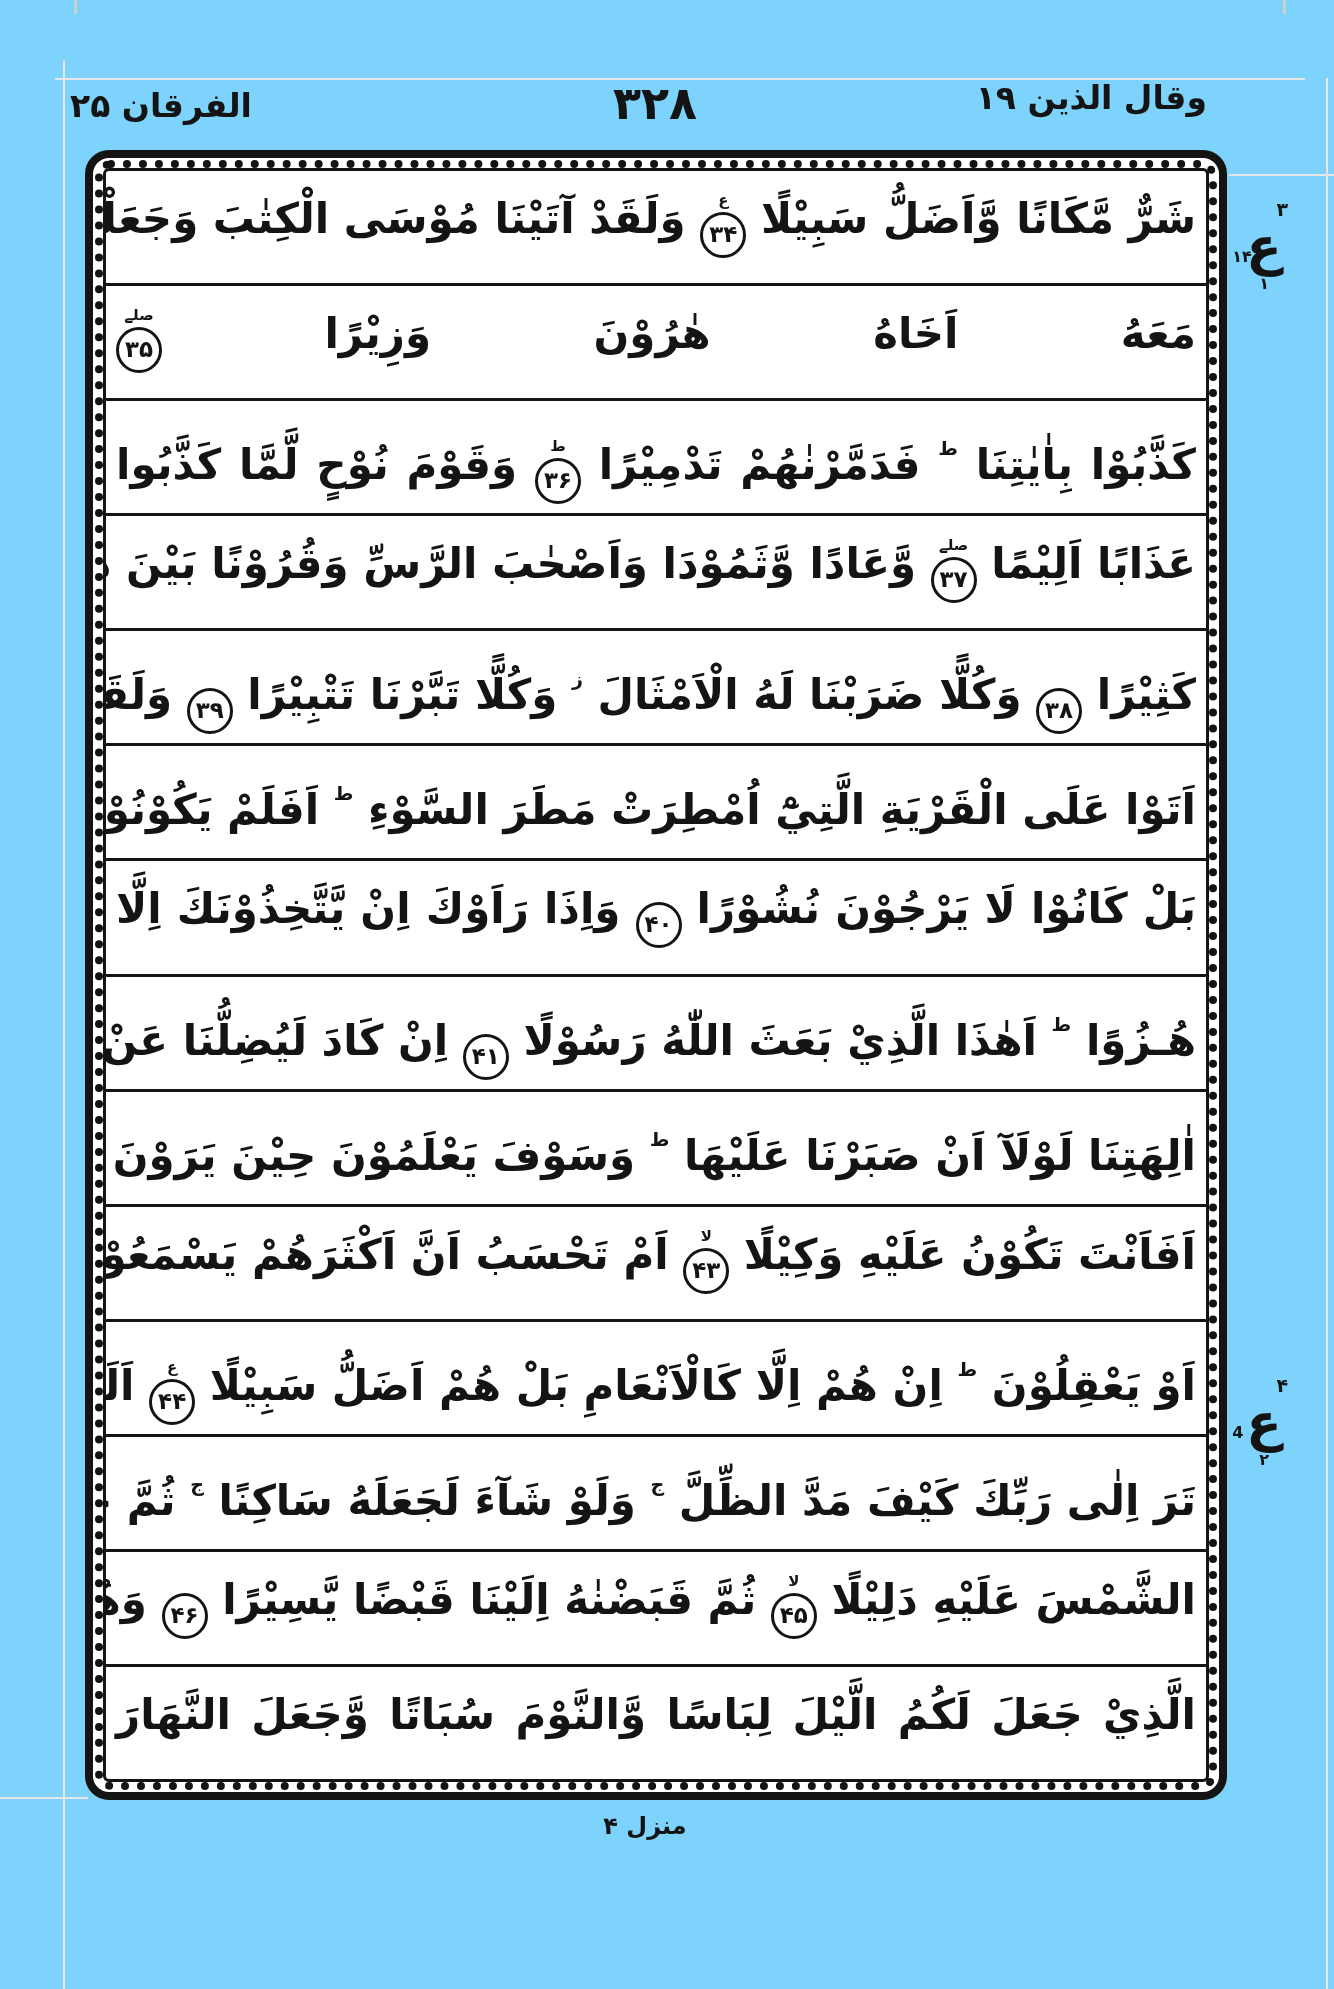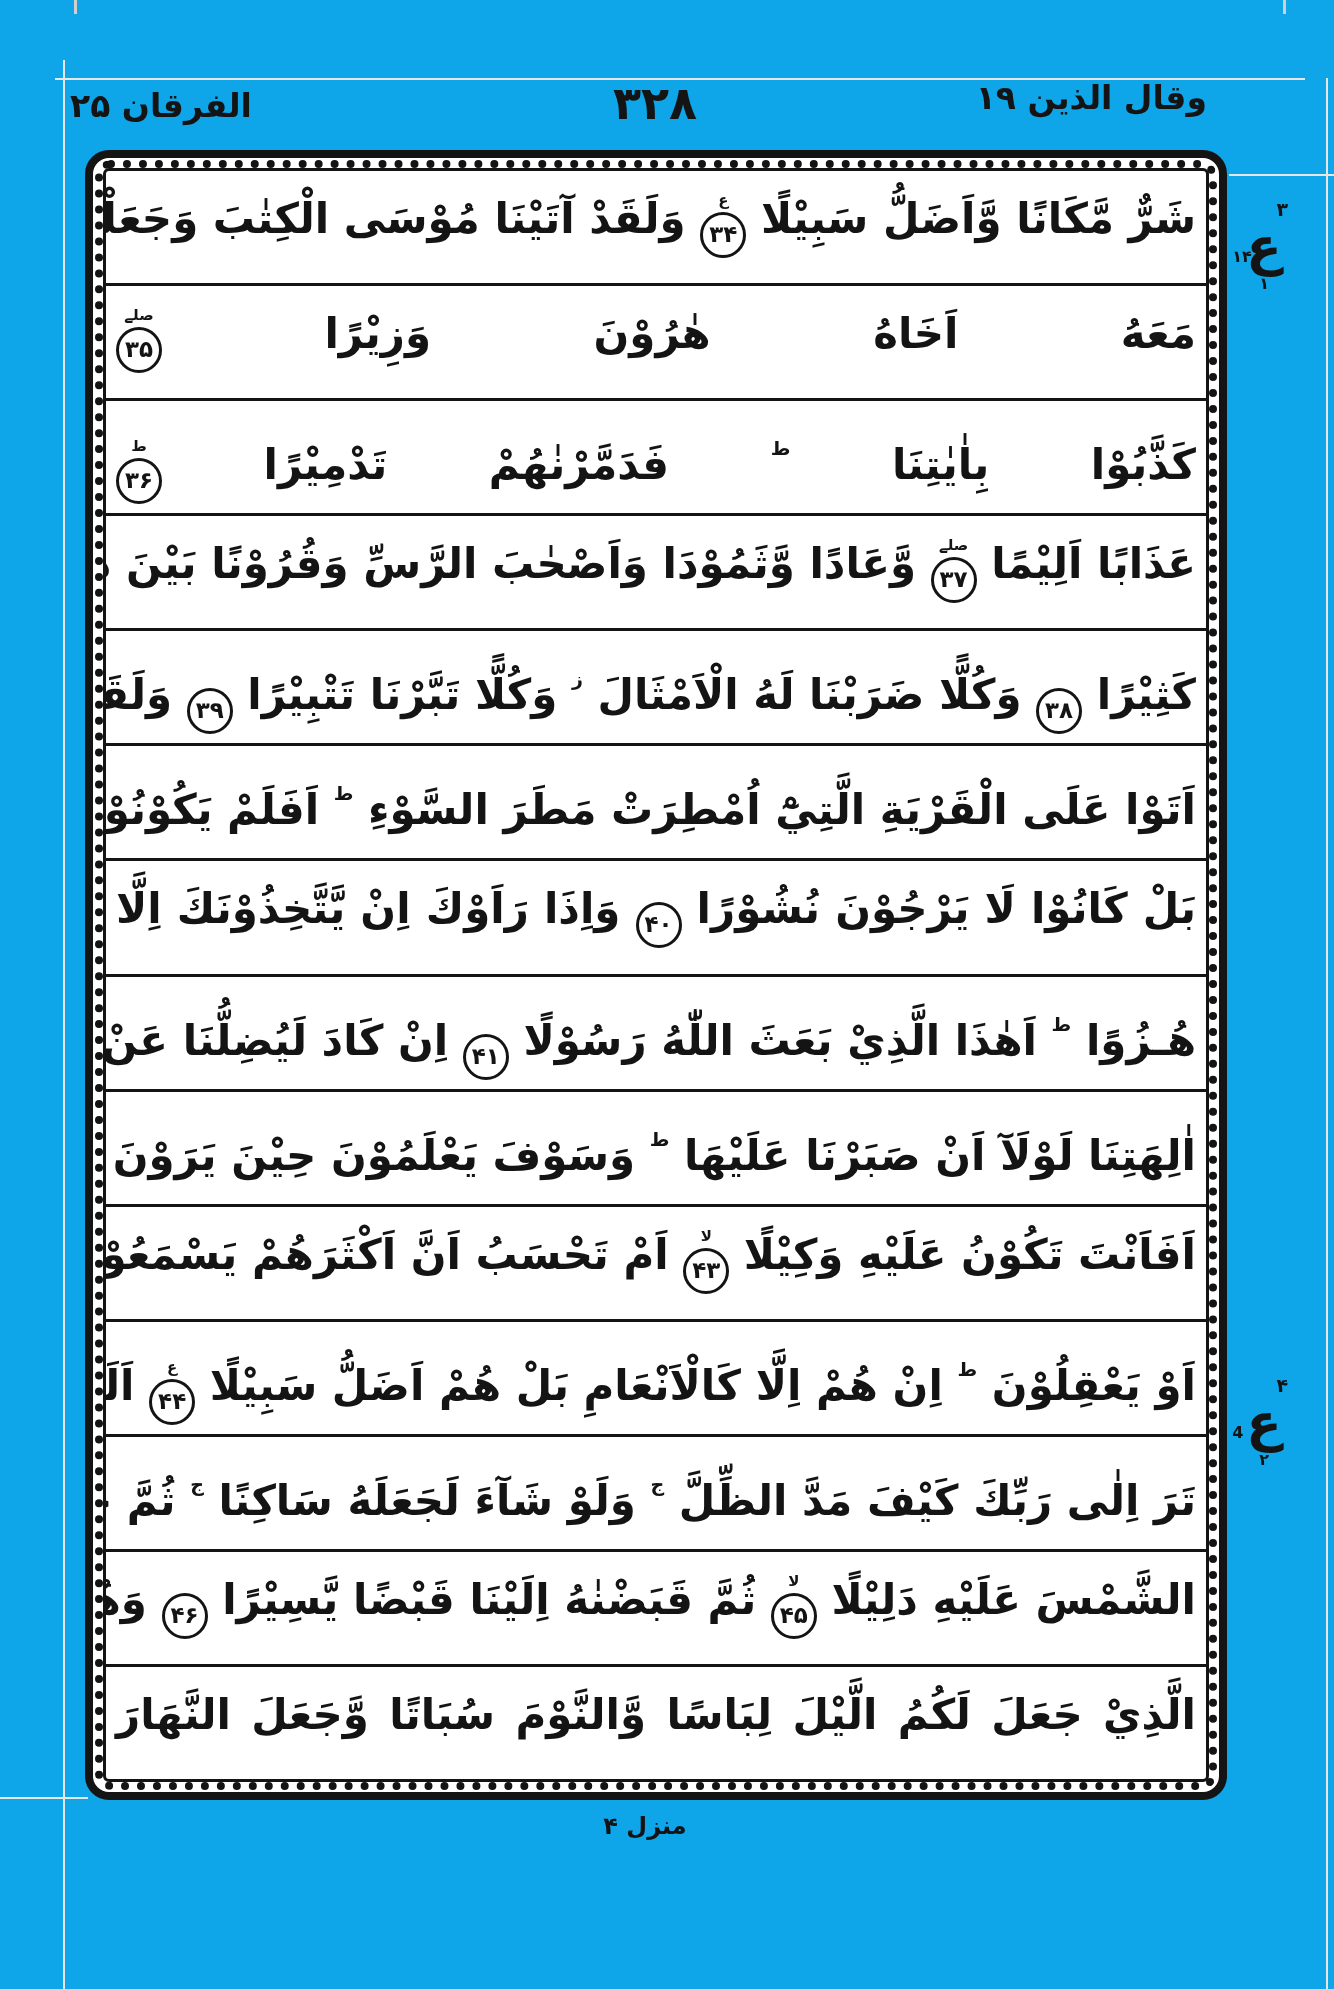--- a/index.html
+++ b/index.html
@@ -1,17 +1,17 @@
 <!DOCTYPE html>
 <html lang="ar" dir="rtl"><head>
 <meta charset="utf-8">
 <style>
   html,body{margin:0;padding:0;background:#ffffff;}
   .page{
-    position:relative;width:1334px;height:1989px;background:#0ea5e9;
+    position:relative;width:1334px;height:1989px;background:#7dd3fc;
     font-family:"DejaVu Sans",sans-serif;color:#141414;overflow:hidden;direction:rtl;
   }
   
   .art{position:absolute;background:#e6e6e6;}
   .art.tick{background:#cfcfcf;}
 
   
   .hdr-left{position:absolute;top:86px;left:70px;font-size:33px;font-weight:bold;direction:rtl;}
   .hdr-center{position:absolute;top:76px;left:655px;transform:translateX(-50%);
     font-size:46px;font-weight:bold;letter-spacing:14px;direction:rtl;white-space:nowrap;text-align:center;}
@@ -65,21 +65,21 @@
 
   <div class="hdr-left">الفرقان ۲۵</div>
   <div class="hdr-center">۳۲۸</div>
   <div class="hdr-right">وقال الذين ۱۹</div>
 
   <div class="frame">
     <div class="beads">
       <div class="inner" id="rows">
           <div class="line"><span class="t">شَرٌّ مَّكَانًا وَّاَضَلُّ سَبِيْلًا</span> <span class="v"><span>۳۴</span><span class="vm">ع</span></span> <span class="t">وَلَقَدْ آتَيْنَا مُوْسَى الْكِتٰبَ وَجَعَلْنَا</span> </div>
           <div class="line"><span class="t">مَعَهُ اَخَاهُ هٰرُوْنَ وَزِيْرًا</span> <span class="v"><span>۳۵</span><span class="vm">صلے</span></span>  </div>
-          <div class="line"><span class="t">كَذَّبُوْا بِاٰيٰتِنَا</span> <span class="w">ط</span> <span class="t">فَدَمَّرْنٰهُمْ تَدْمِيْرًا</span> <span class="v"><span>۳۶</span><span class="vm">ط</span></span>  </div>
+          <div class="line"><span class="t">كَذَّبُوْا بِاٰيٰتِنَا</span> <span class="w">ط</span> <span class="t">فَدَمَّرْنٰهُمْ تَدْمِيْرًا</span> <span class="v"><span>۳۶</span><span class="vm">ط</span></span> <span class="t">وَقَوْمَ نُوْحٍ لَّمَّا كَذَّبُوا</span> </div>
           <div class="line"><span class="t">عَذَابًا اَلِيْمًا</span> <span class="v"><span>۳۷</span><span class="vm">صلے</span></span> <span class="t">وَّعَادًا وَّثَمُوْدَا وَاَصْحٰبَ الرَّسِّ وَقُرُوْنًا بَيْنَ ذٰلِكَ</span> </div>
           <div class="line"><span class="t">كَثِيْرًا</span> <span class="v"><span>۳۸</span></span> <span class="t">وَكُلًّا ضَرَبْنَا لَهُ الْاَمْثَالَ</span> <span class="w">ز</span> <span class="t">وَكُلًّا تَبَّرْنَا تَتْبِيْرًا</span> <span class="v"><span>۳۹</span></span> <span class="t">وَلَقَدْ</span> </div>
           <div class="line"><span class="t">اَتَوْا عَلَى الْقَرْيَةِ الَّتِيْٓ اُمْطِرَتْ مَطَرَ السَّوْءِ</span> <span class="w">ط</span> <span class="t">اَفَلَمْ يَكُوْنُوْا يَرَوْنَهَا</span>  </div>
           <div class="line"><span class="t">بَلْ كَانُوْا لَا يَرْجُوْنَ نُشُوْرًا</span> <span class="v"><span>۴۰</span></span> <span class="t">وَاِذَا رَاَوْكَ اِنْ يَّتَّخِذُوْنَكَ اِلَّا</span> </div>
           <div class="line"><span class="t">هُـزُوًا</span> <span class="w">ط</span> <span class="t">اَهٰذَا الَّذِيْ بَعَثَ اللّٰهُ رَسُوْلًا</span> <span class="v"><span>۴۱</span></span> <span class="t">اِنْ كَادَ لَيُضِلُّنَا عَنْ</span> </div>
           <div class="line"><span class="t">اٰلِهَتِنَا لَوْلَآ اَنْ صَبَرْنَا عَلَيْهَا</span> <span class="w">ط</span> <span class="t">وَسَوْفَ يَعْلَمُوْنَ حِيْنَ يَرَوْنَ</span> </div>
           <div class="line"><span class="t">اَفَاَنْتَ تَكُوْنُ عَلَيْهِ وَكِيْلًا</span> <span class="v"><span>۴۳</span><span class="vm">لا</span></span> <span class="t">اَمْ تَحْسَبُ اَنَّ اَكْثَرَهُمْ يَسْمَعُوْنَ</span> </div>
           <div class="line"><span class="t">اَوْ يَعْقِلُوْنَ</span> <span class="w">ط</span> <span class="t">اِنْ هُمْ اِلَّا كَالْاَنْعَامِ بَلْ هُمْ اَضَلُّ سَبِيْلًا</span> <span class="v"><span>۴۴</span><span class="vm">ع</span></span> <span class="t">اَلَمْ</span> </div>
           <div class="line"><span class="t">تَرَ اِلٰى رَبِّكَ كَيْفَ مَدَّ الظِّلَّ</span> <span class="w">ج</span> <span class="t">وَلَوْ شَآءَ لَجَعَلَهُ سَاكِنًا</span> <span class="w">ج</span> <span class="t">ثُمَّ جَعَلْنَا</span> </div>
           <div class="line"><span class="t">الشَّمْسَ عَلَيْهِ دَلِيْلًا</span> <span class="v"><span>۴۵</span><span class="vm">لا</span></span> <span class="t">ثُمَّ قَبَضْنٰهُ اِلَيْنَا قَبْضًا يَّسِيْرًا</span> <span class="v"><span>۴۶</span></span> <span class="t">وَهُوَ</span> </div>

